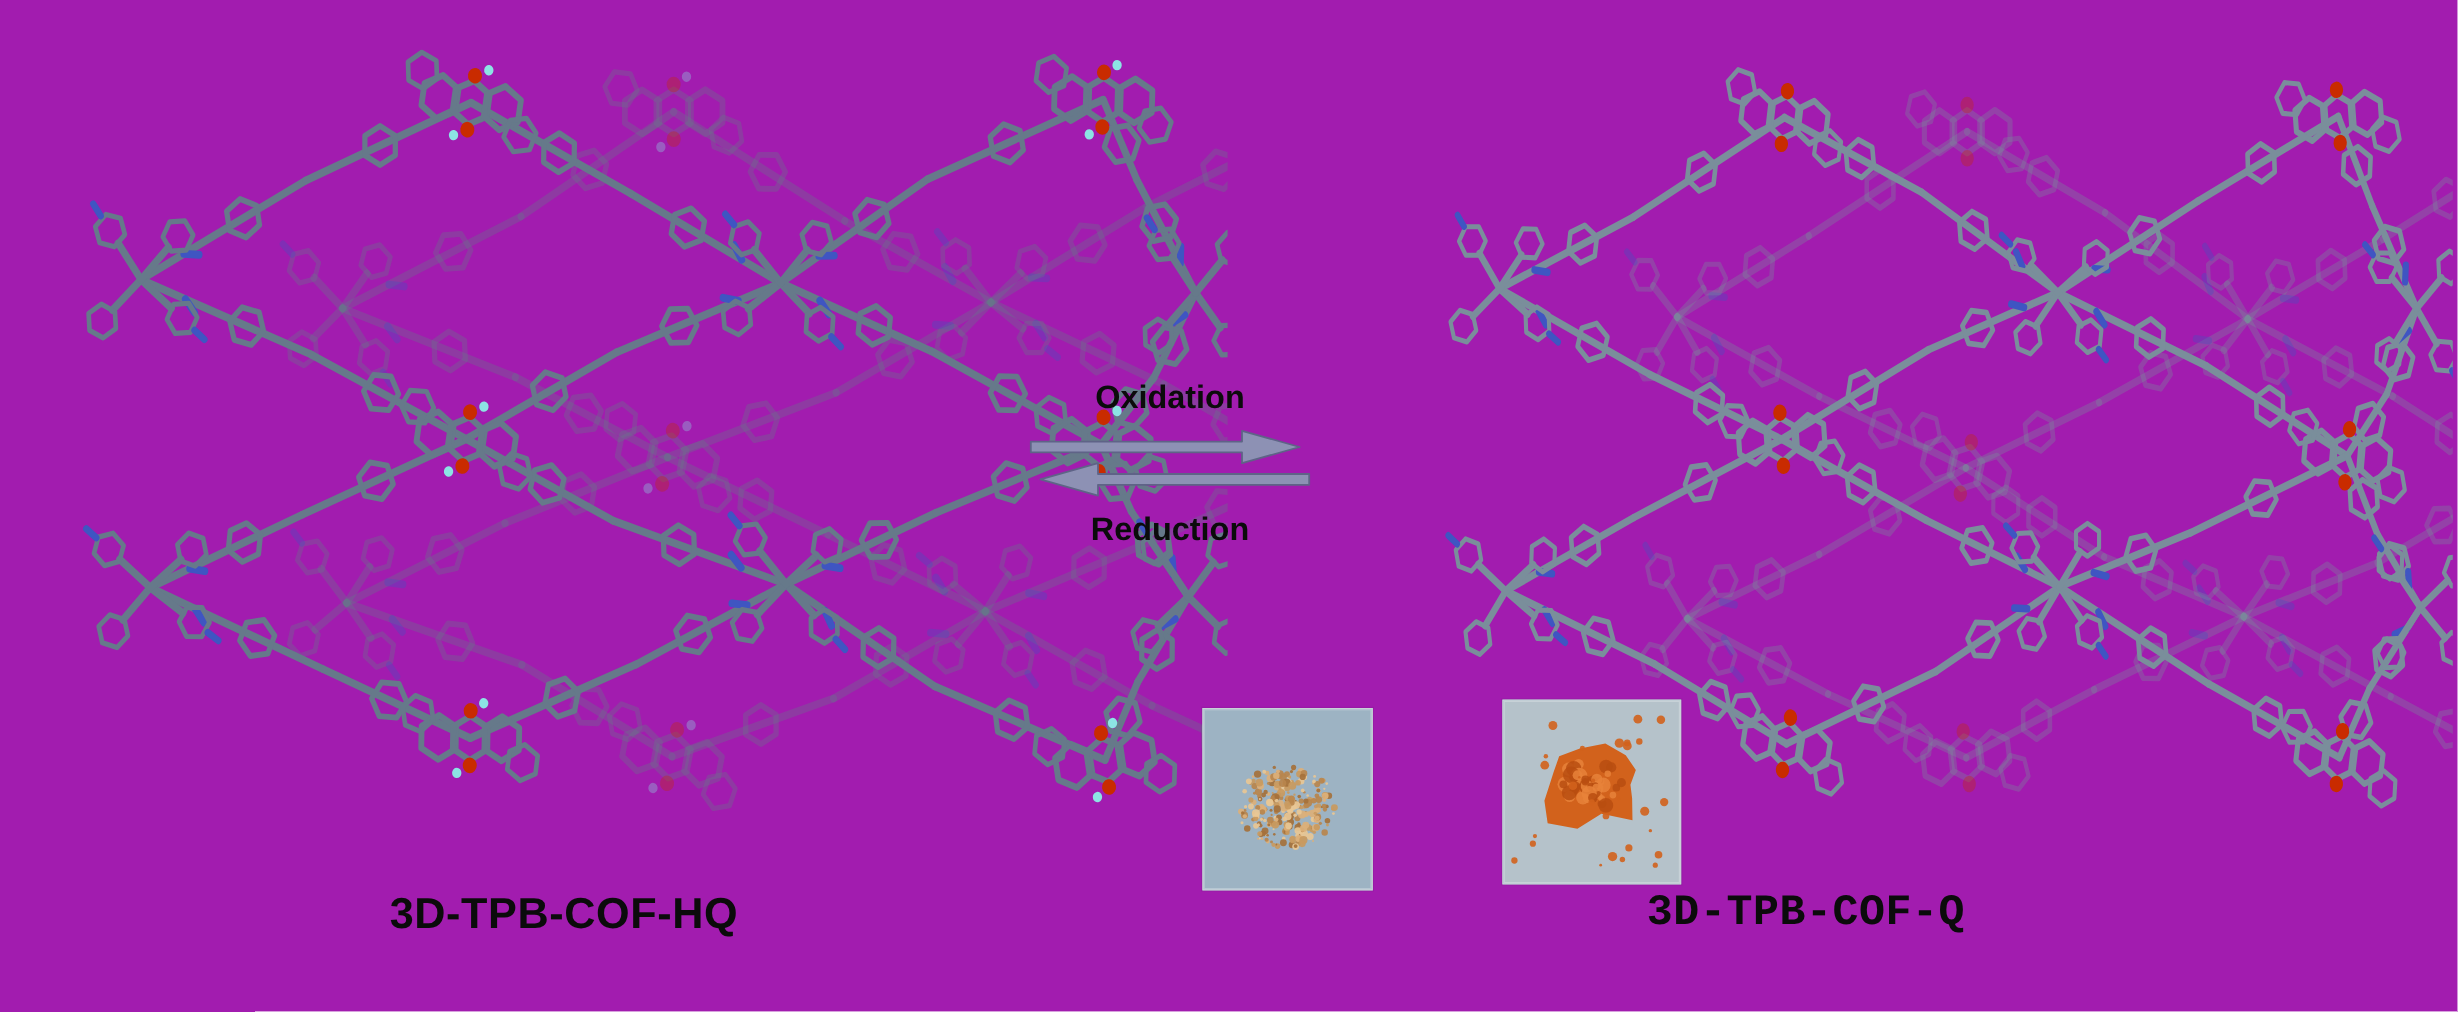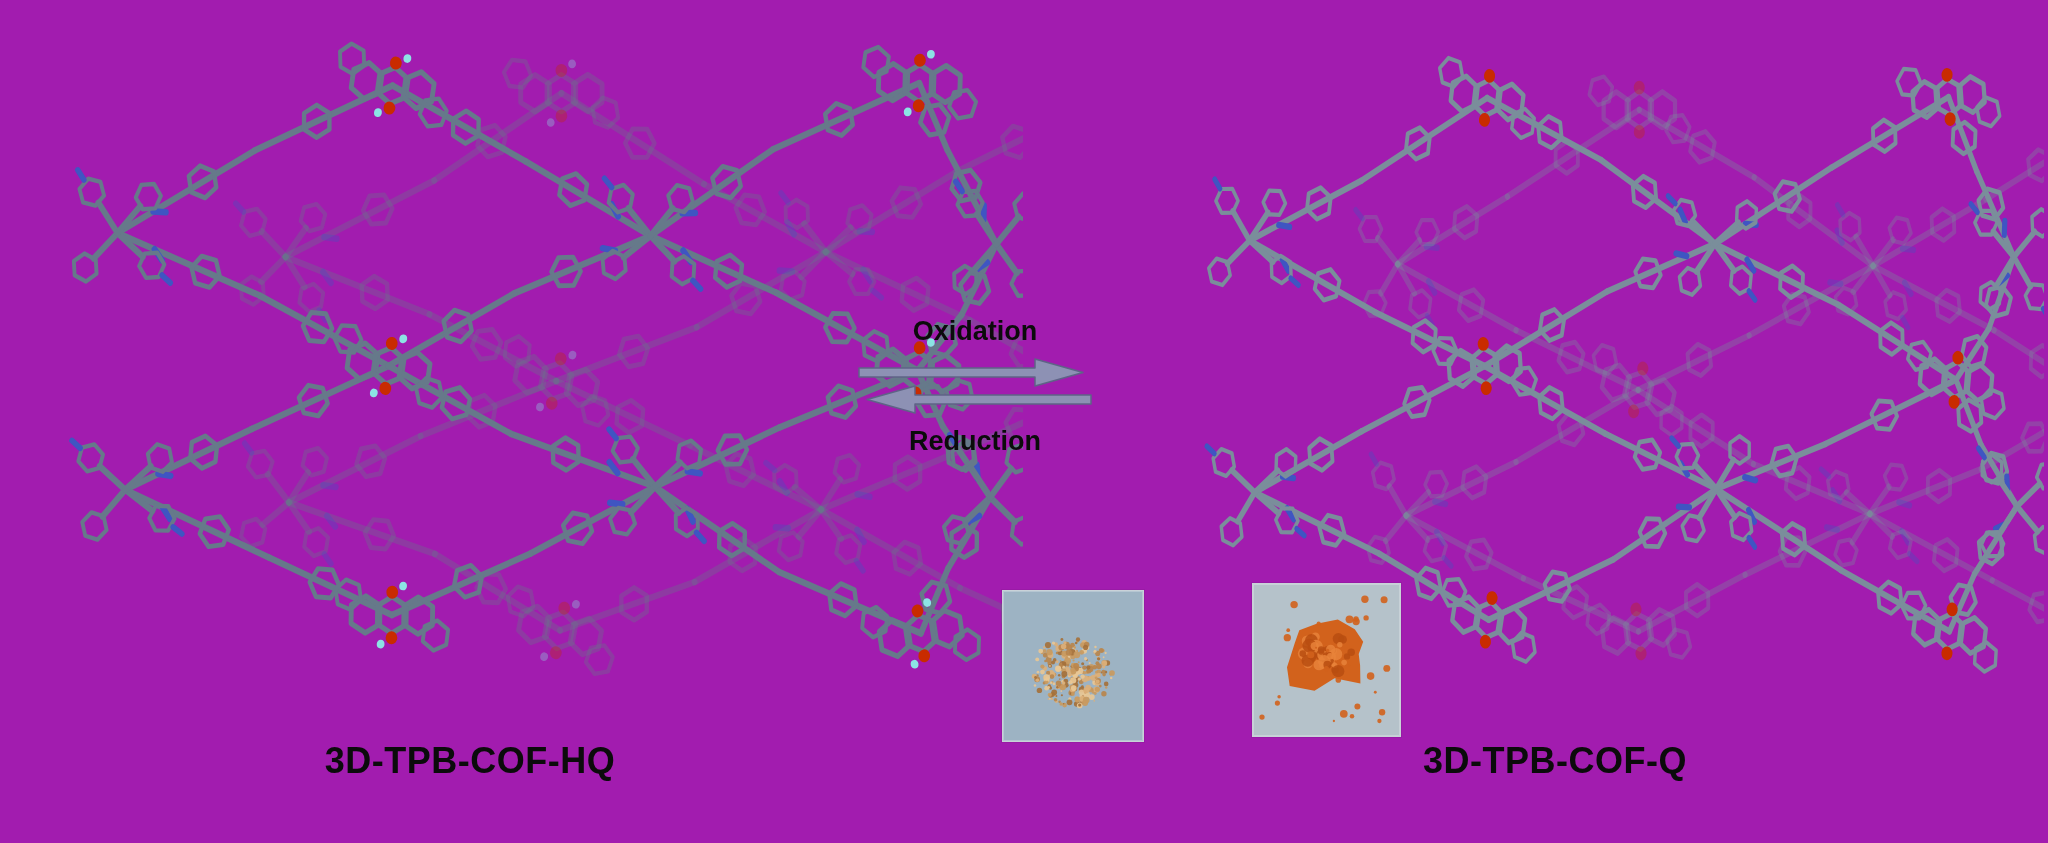--- a/index.html
+++ b/index.html
@@ -12,21 +12,21 @@
   .structure.right{left:1172px;top:28px;width:872px;height:655px;}
   .photo{position:absolute;border:1px solid #c9d2d8;box-shadow:0 0 0 1px rgba(0,0,0,0.05);overflow:hidden;background:#aabccb;}
   .photo-left{left:1002px;top:590px;width:140px;height:150px;}
   .photo-right{left:1252px;top:583px;width:147px;height:152px;}
   .photo svg{display:block;width:100%;height:100%;}
   .struct-label{
     position:absolute;top:740px;text-align:center;color:#0b0b0b;
     font-weight:bold;font-size:36px;letter-spacing:0.5px;
   }
   .label-left{left:90px;width:760px;}
-  .label-right{left:1190px;width:730px;}
+  .label-right{left:1140px;width:730px;font-family:Liberation Mono, monospace;}
   .center-block{
     position:absolute;left:853px;top:316px;width:244px;text-align:center;
   }
   .rxn-label{
     font-weight:bold;font-size:27px;color:#0b0b0b;line-height:30px;
   }
   .arrows{display:block;width:240px;height:64px;margin:8px auto 8px auto;}
 </style>
 </head>
 <body>

